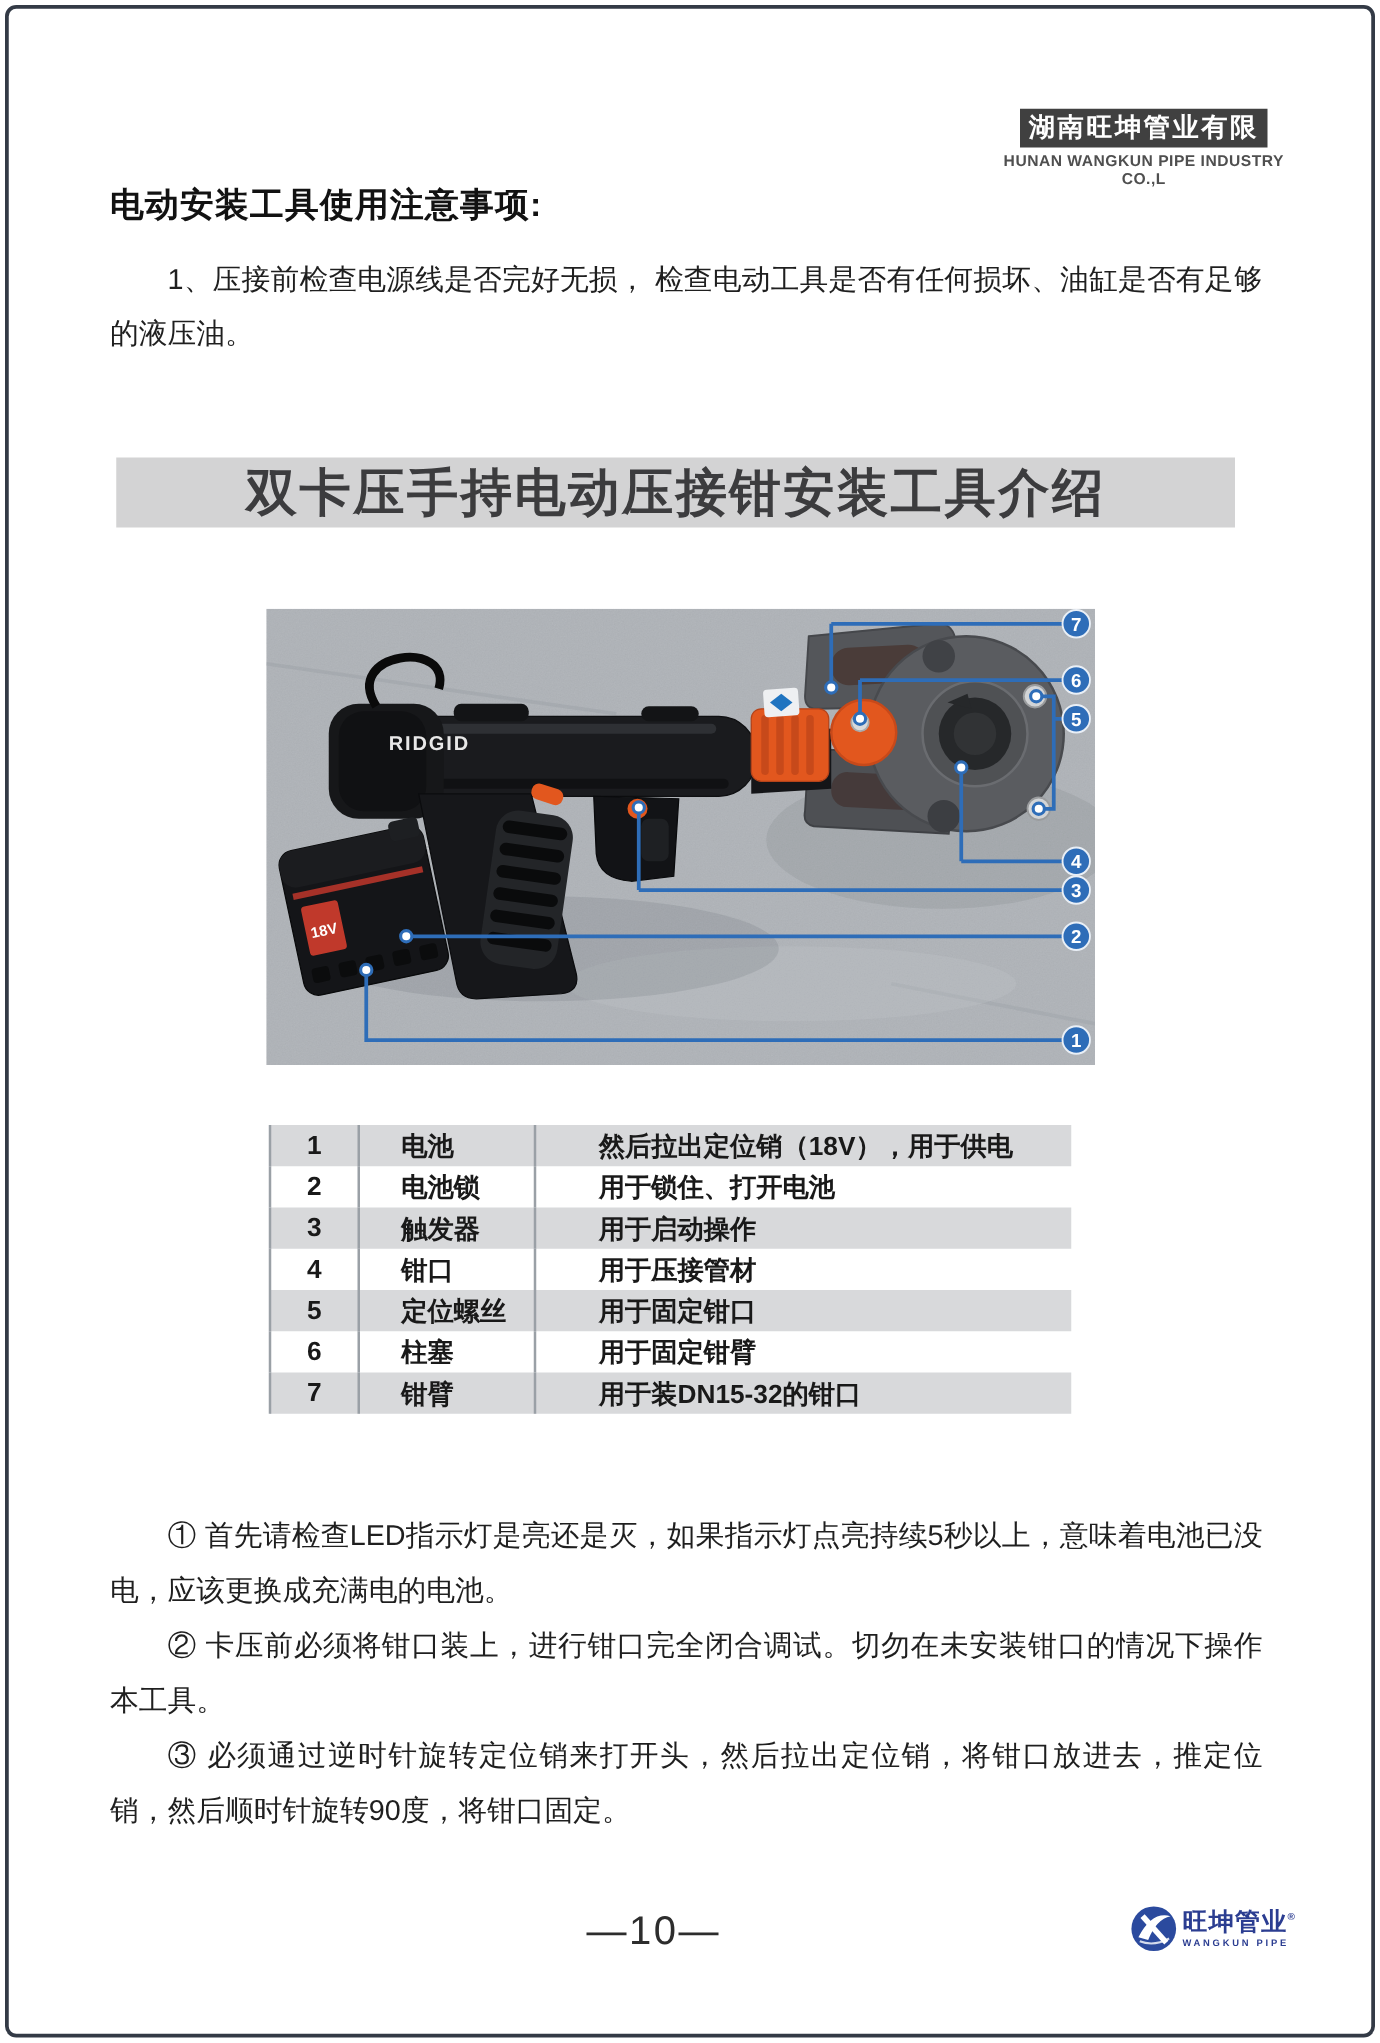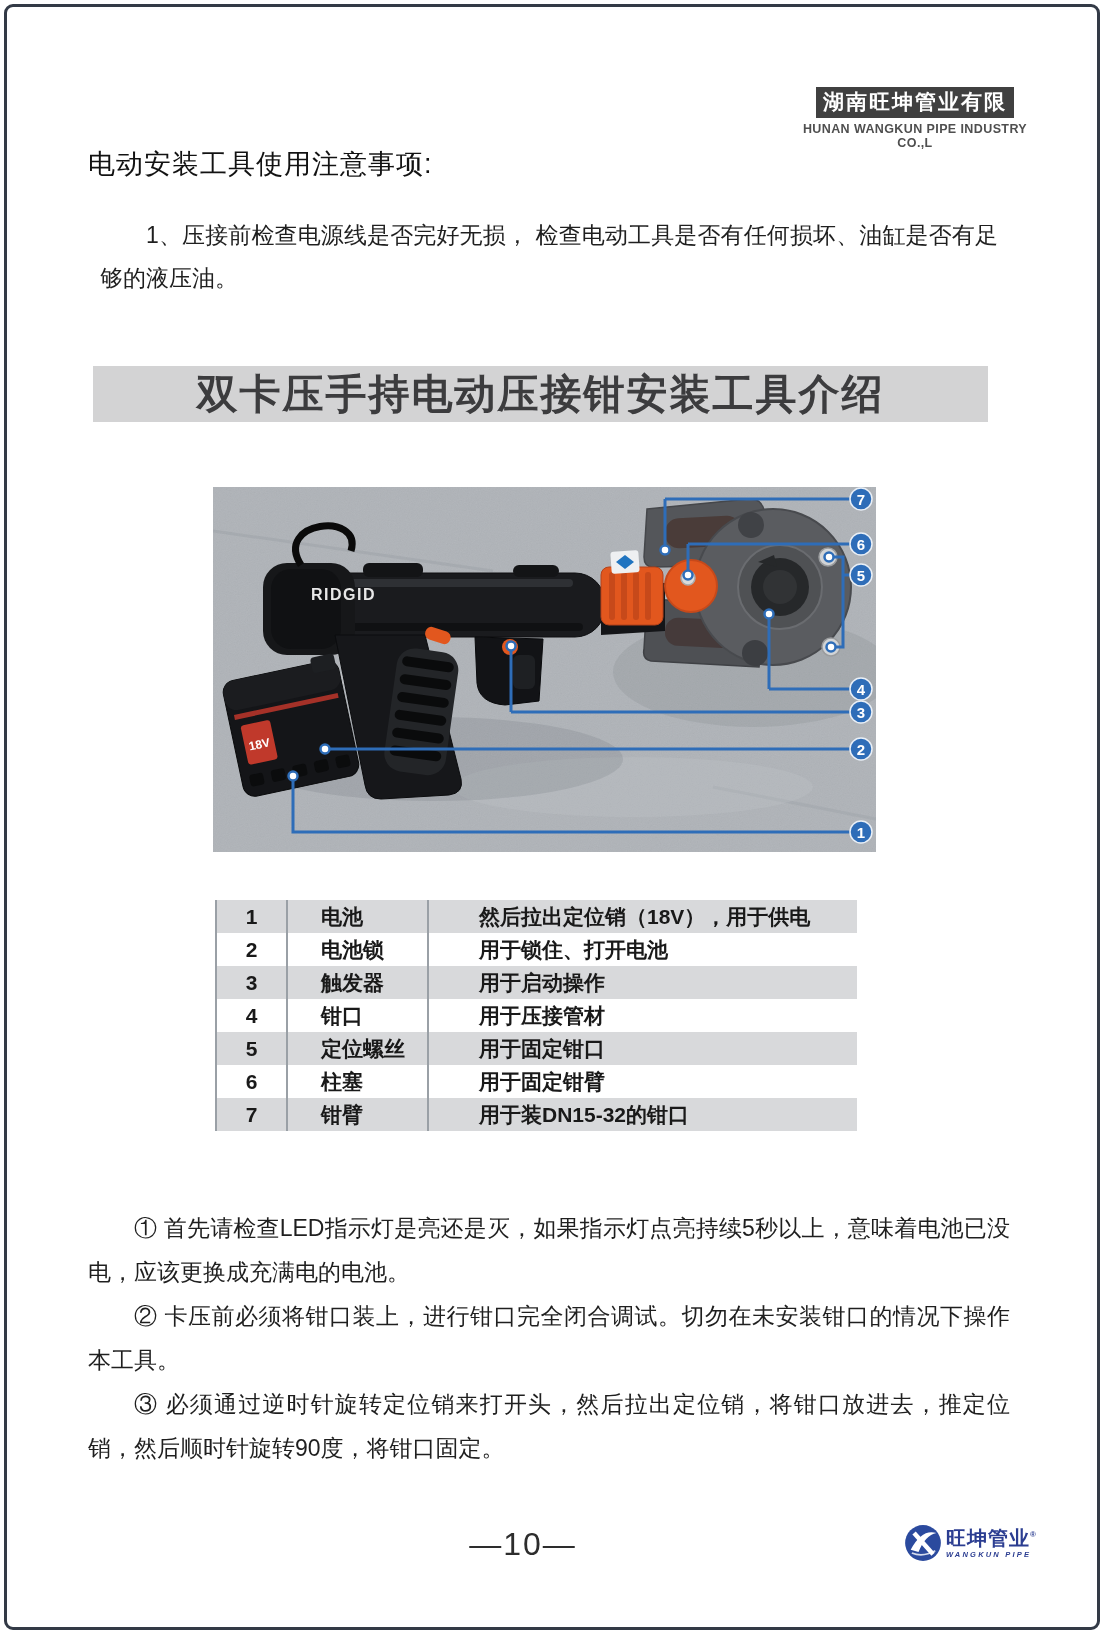--- a/index.html
+++ b/index.html
@@ -16,28 +16,28 @@
     position:absolute; left:816px; top:87px; width:198px; height:31px;
     background:#404040; color:#ffffff; font-family:"Liberation Serif", serif;
     font-weight:700; font-size:21px; letter-spacing:2px; text-align:center; line-height:31px;
   }
   .company-en {
     position:absolute; left:792px; top:122px; width:246px; text-align:center;
     font-size:12.5px; color:#4f4f4f; letter-spacing:0.4px; font-weight:600;
   }
   
   .doc-title {
-    position:absolute; left:88px; top:146px; font-size:27px; font-weight:400;
+    position:absolute; left:88px; top:146px; font-size:27px; font-weight:700;
     color:#121212; letter-spacing:1px; margin:0;
   }
   .notice {
     position:absolute; left:88px; top:202px; width:922px; font-size:23px;
     line-height:43px; color:#1f1f1f; font-weight:500; text-align:justify;
   }
-  .notice p { margin:12px; text-indent:2em; }
+  .notice p { margin:0; text-indent:2em; }
   
   .banner {
     position:absolute; left:93px; top:366px; width:895px; height:56px;
     background:#d3d3d4; color:#3c3c3e; font-size:41px; font-weight:700;
     text-align:center; line-height:56px; letter-spacing:2px;
   }
   
   .photo { position:absolute; left:213px; top:487px; width:663px; height:365px; }
   
   .parts { position:absolute; left:215px; top:900px; border-collapse:collapse; }
@@ -55,21 +55,21 @@
   .usage p.step { margin:0; font-size:23px; font-weight:500; line-height:44px; text-indent:2em; text-align:justify; }
   
   .page-num {
     position:absolute; left:88px; top:1526px; width:870px; text-align:center;
     font-size:32px; color:#2d2d2d; letter-spacing:2px;
   }
   .brand-footer { position:absolute; left:904px; top:1524px; display:flex; align-items:center; gap:4px; }
   .brand-texts { display:flex; flex-direction:column; line-height:1; }
   .brand-cn { font-size:20px; font-weight:800; color:#2b3d91; letter-spacing:1px; white-space:nowrap; }
   .brand-cn sup { font-size:8px; vertical-align:super; }
-  .brand-en { font-size:7.5px; font-weight:700; color:#2b3d91; letter-spacing:2.2px; margin-top:3px; white-space:nowrap;font-style:italic; }
+  .brand-en { font-size:7.5px; font-weight:700; color:#2b3d91; letter-spacing:2.2px; margin-top:3px; white-space:nowrap; }
 </style>
 </head>
 <body>
 
 <div class="frame"></div>
 
 <div class="company-box">湖南旺坤管业有限公司</div>
 <div class="company-en">HUNAN WANGKUN PIPE INDUSTRY CO.,L</div>
 
 <h1 class="doc-title">电动安装工具使用注意事项:</h1>

